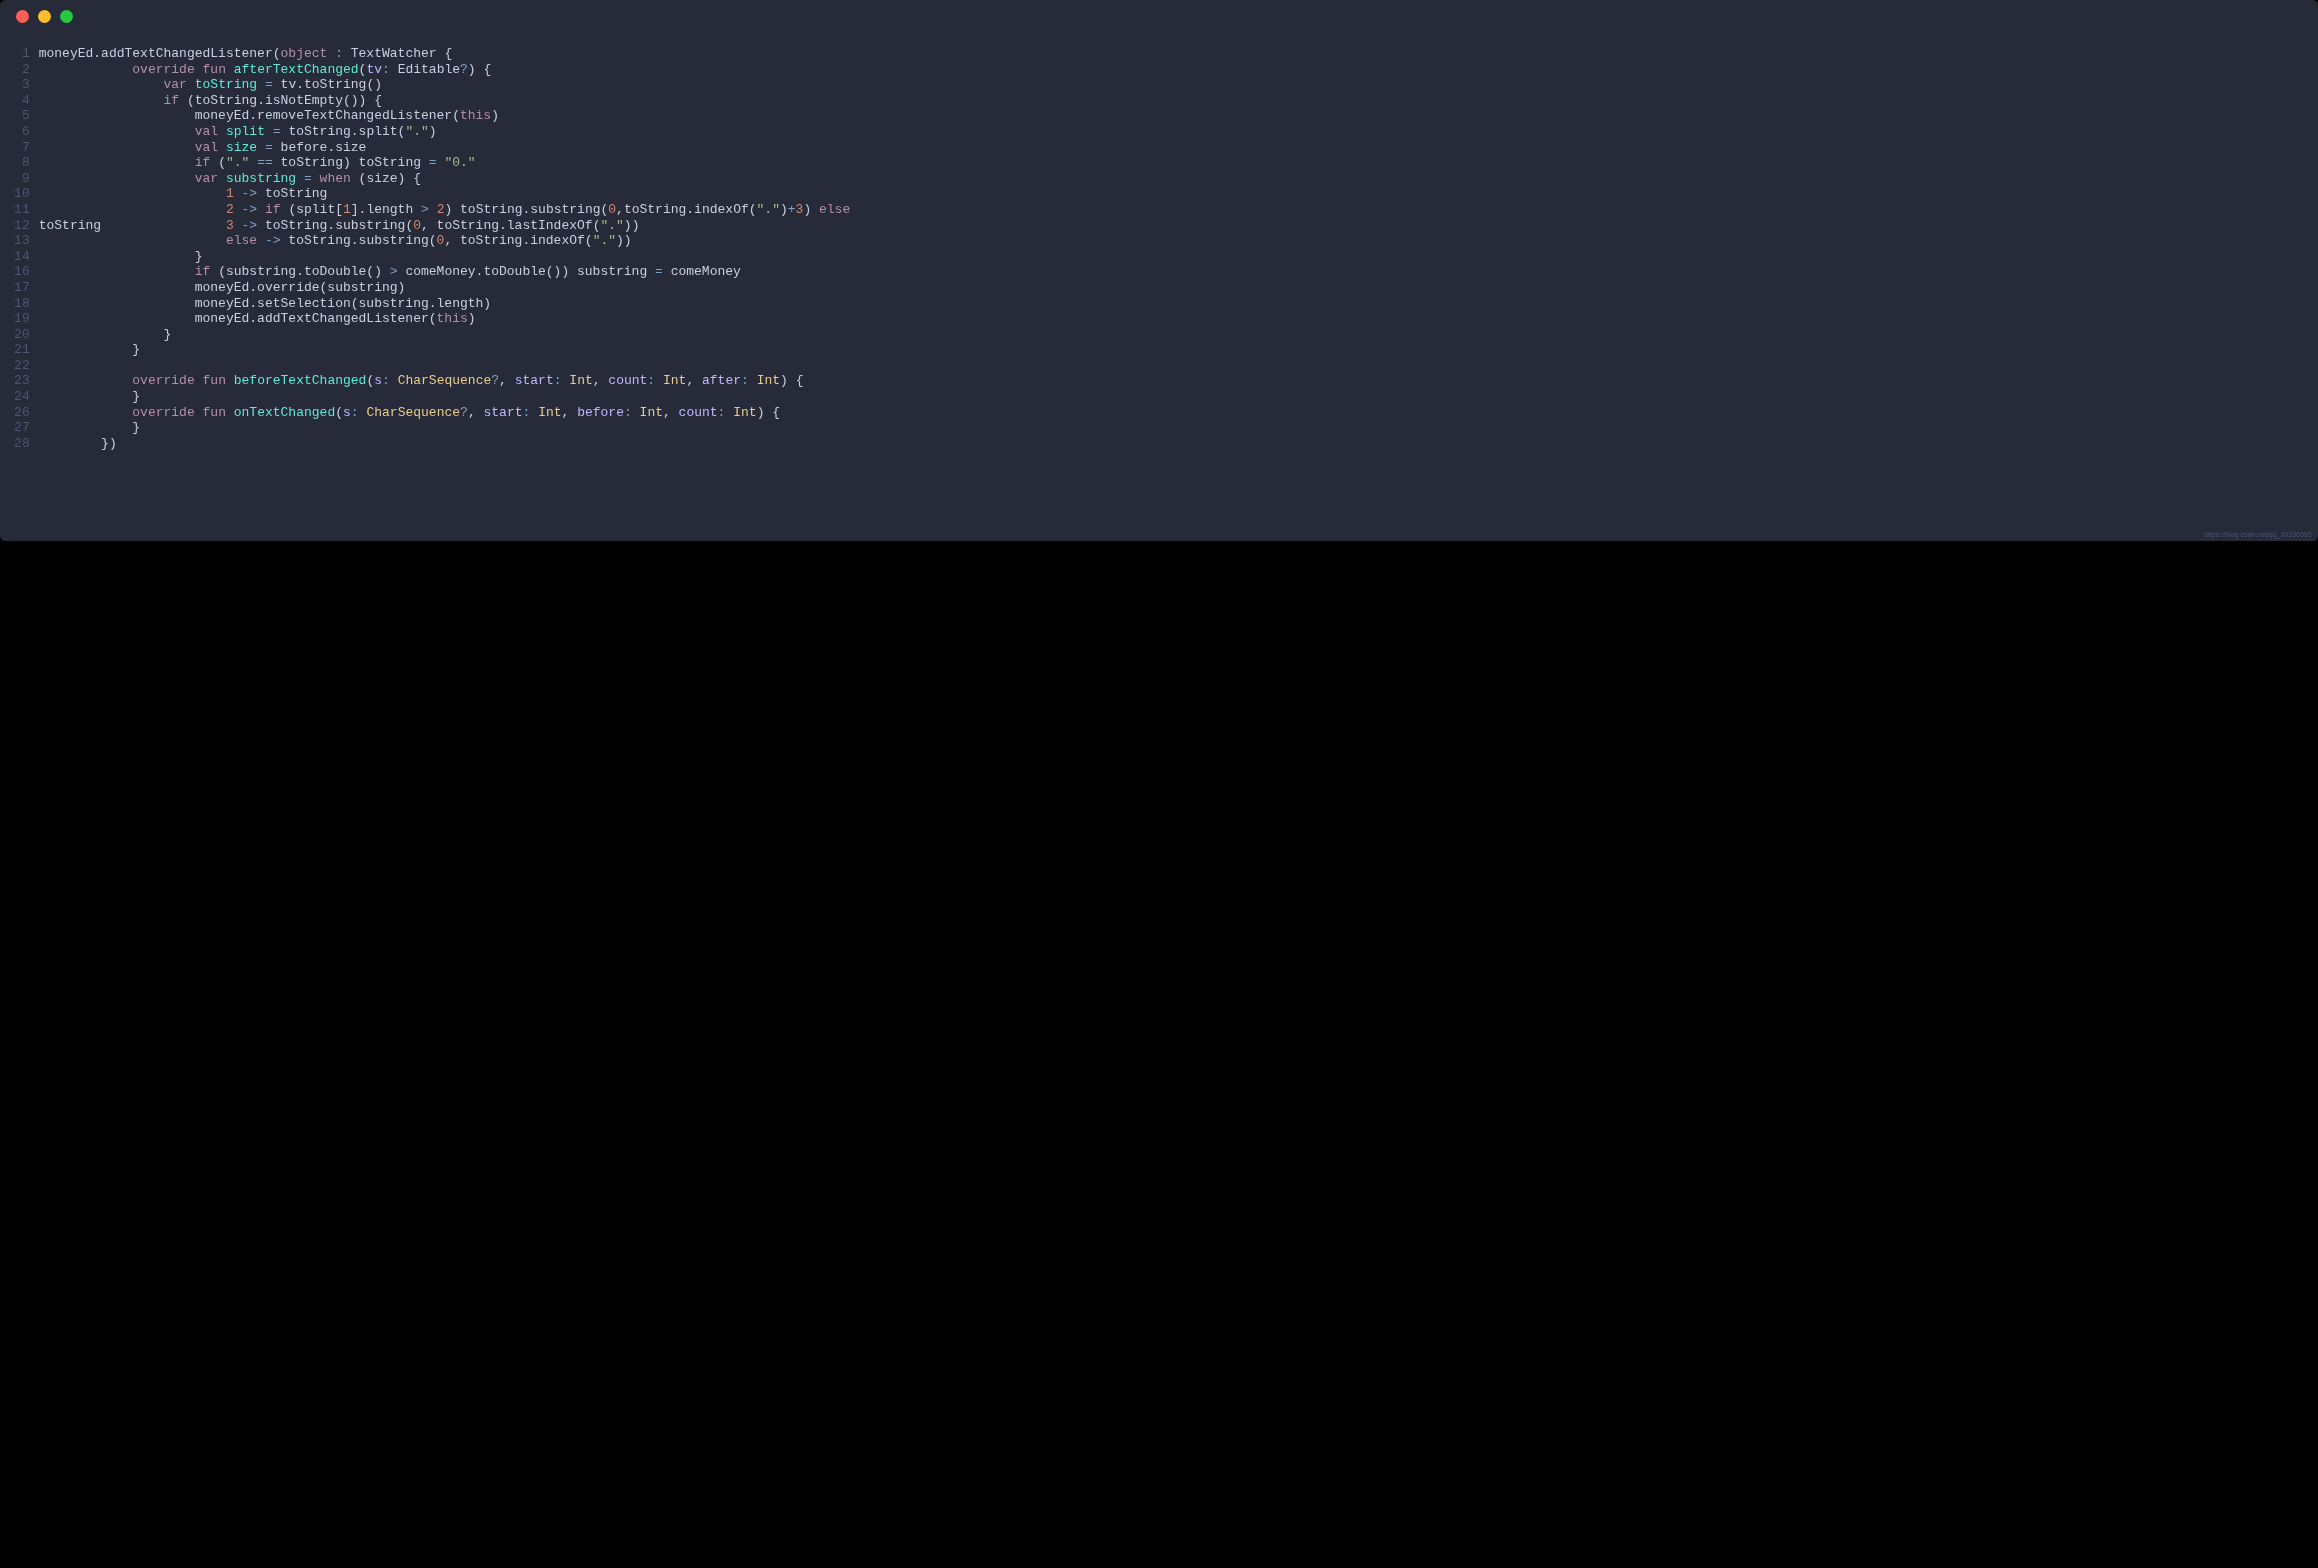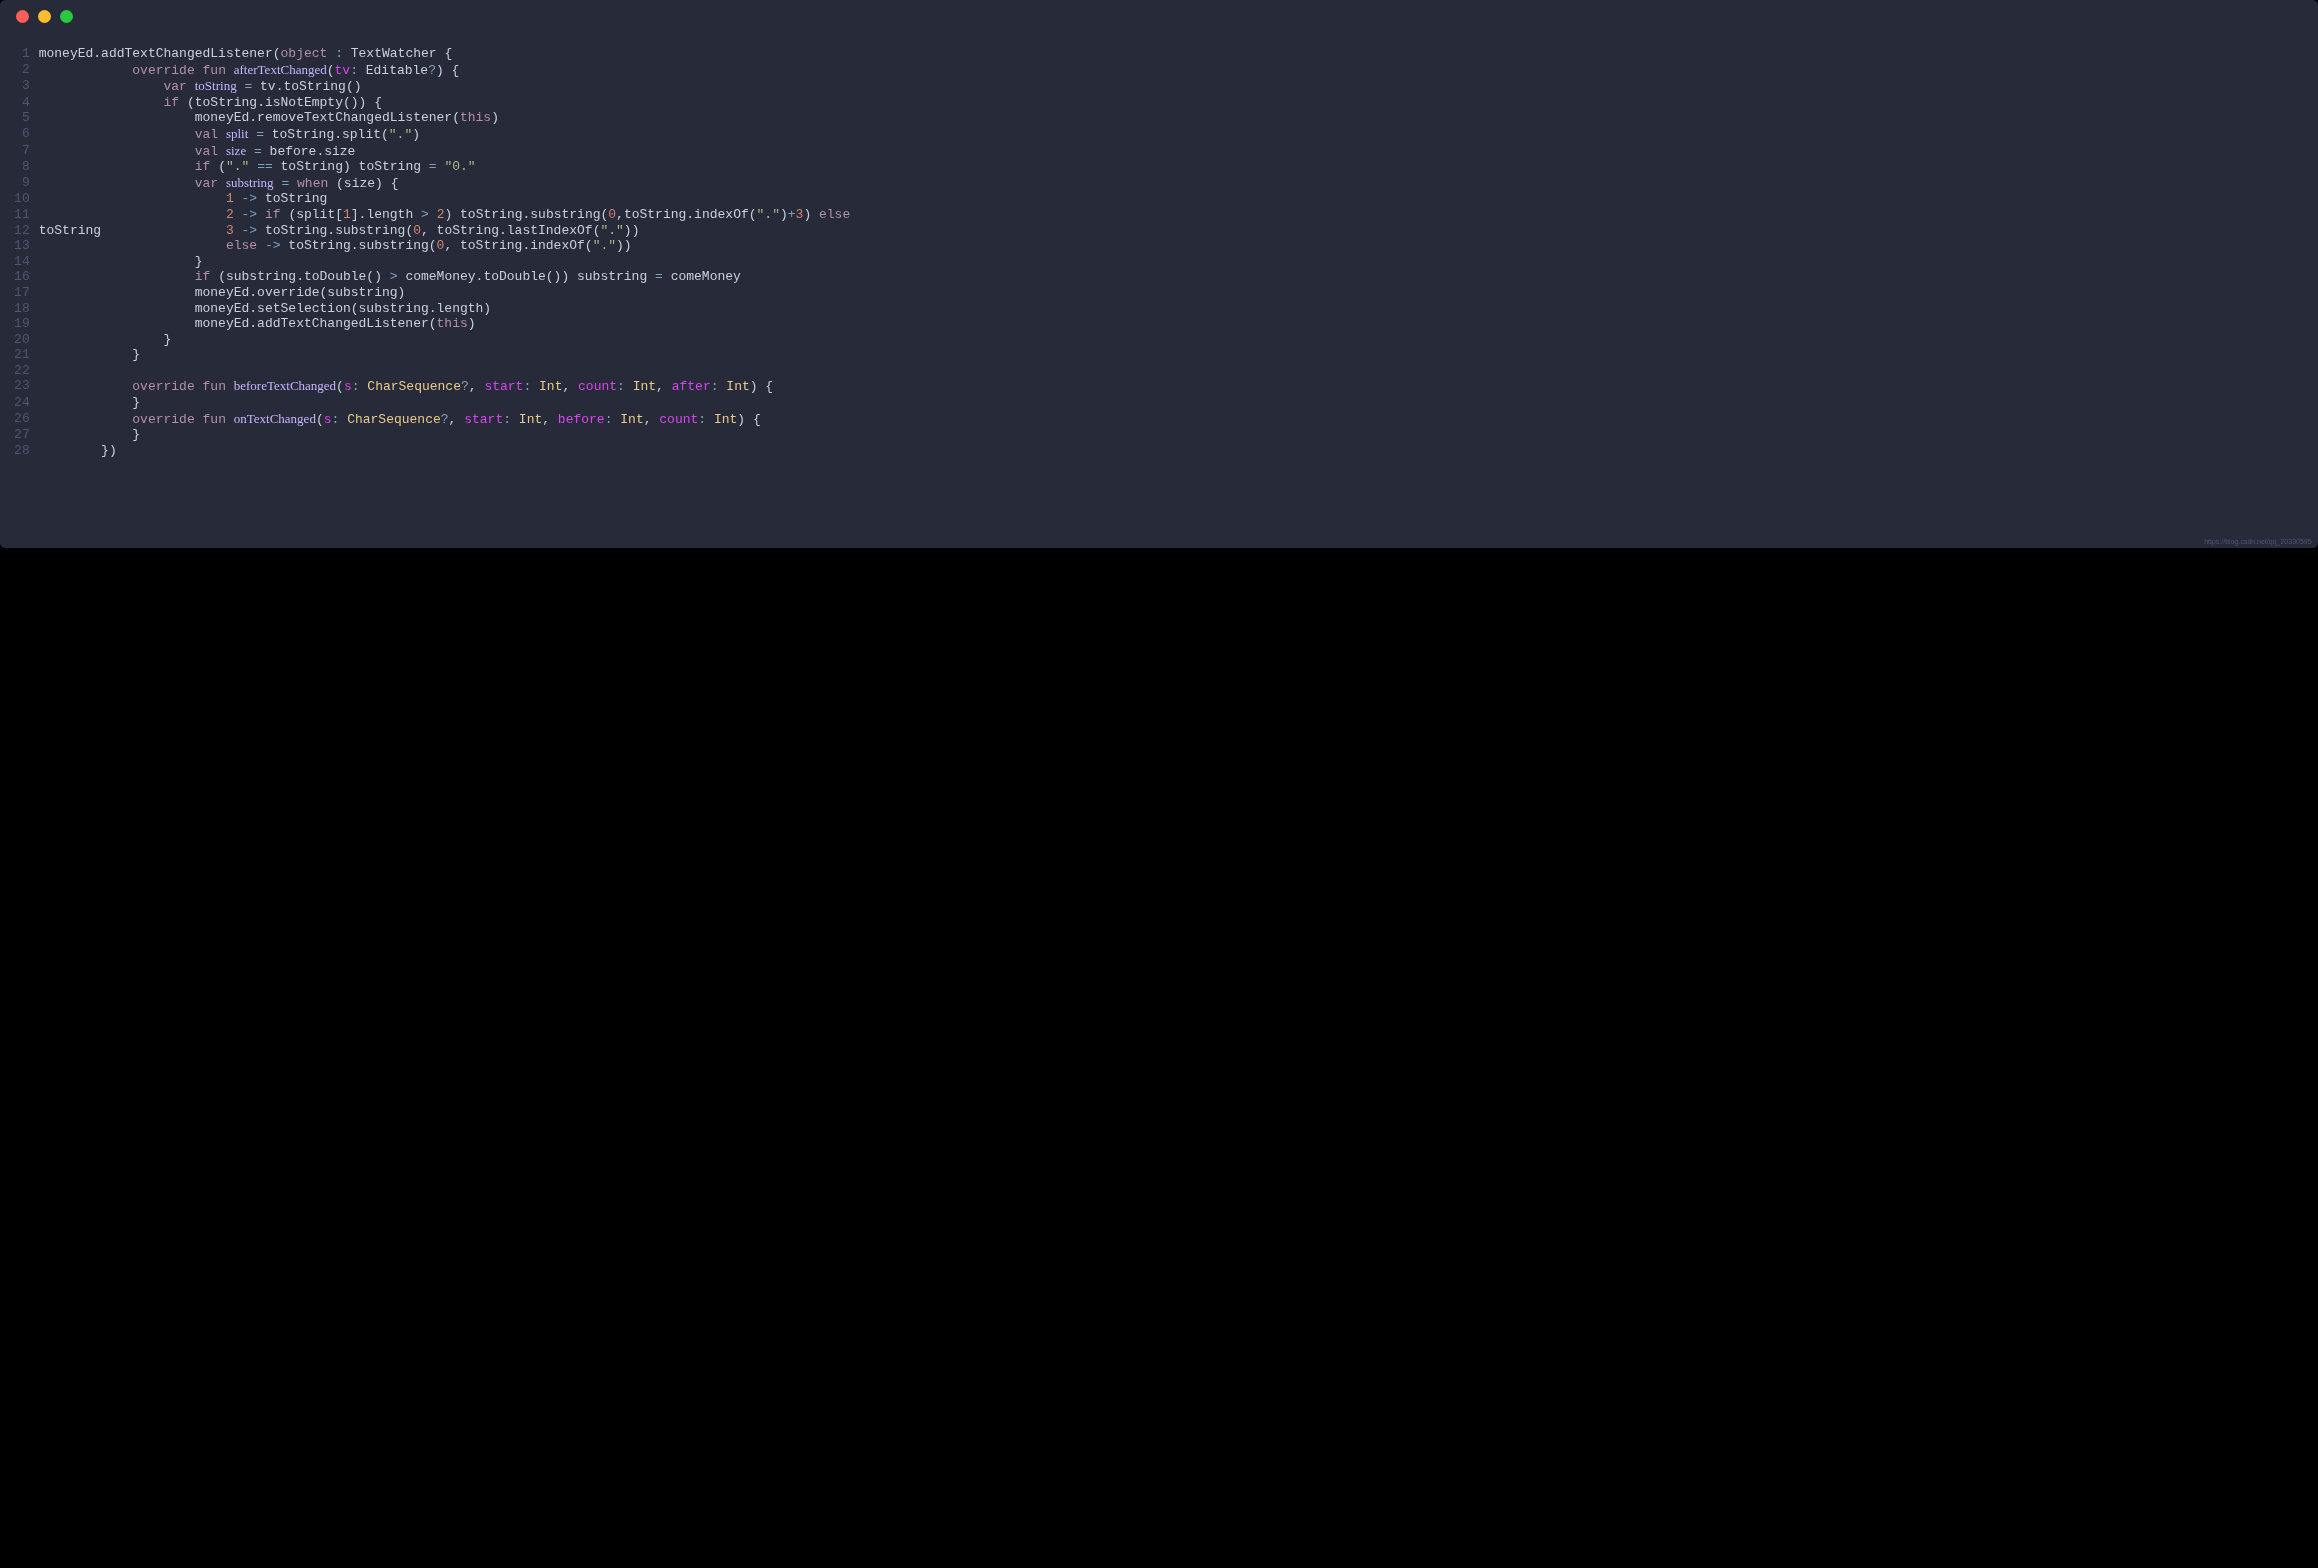--- a/index.html
+++ b/index.html
@@ -48,25 +48,25 @@
     text-align: right;
     color: #4f5572;
     padding-right: 9px;
     flex: 0 0 31px;
     user-select: none;
   }
   .code { }
 
   .tk-default { color: #c8d0e0; }
   .tk-keyword { color: #b48ead; }   
-  .tk-func    { color: #c4b5fd; font-family: Liberation Serif, serif; }   
+  .tk-func    { color: #5eead4; }   
   .tk-type    { color: #ebcb8b; }   
   .tk-string  { color: #a3be8c; }   
   .tk-number  { color: #d08770; }   
-  .tk-prop    { color: #d946ef; }   
+  .tk-prop    { color: #c4b5fd; }   
   .tk-oper    { color: #81a1c1; }
 
   .watermark {
     position: absolute;
     right: 6.4px;
     bottom: 3.9px;
     font-size: 7px;
     color: #4f5572;
     font-family: Arial, sans-serif;
   }

